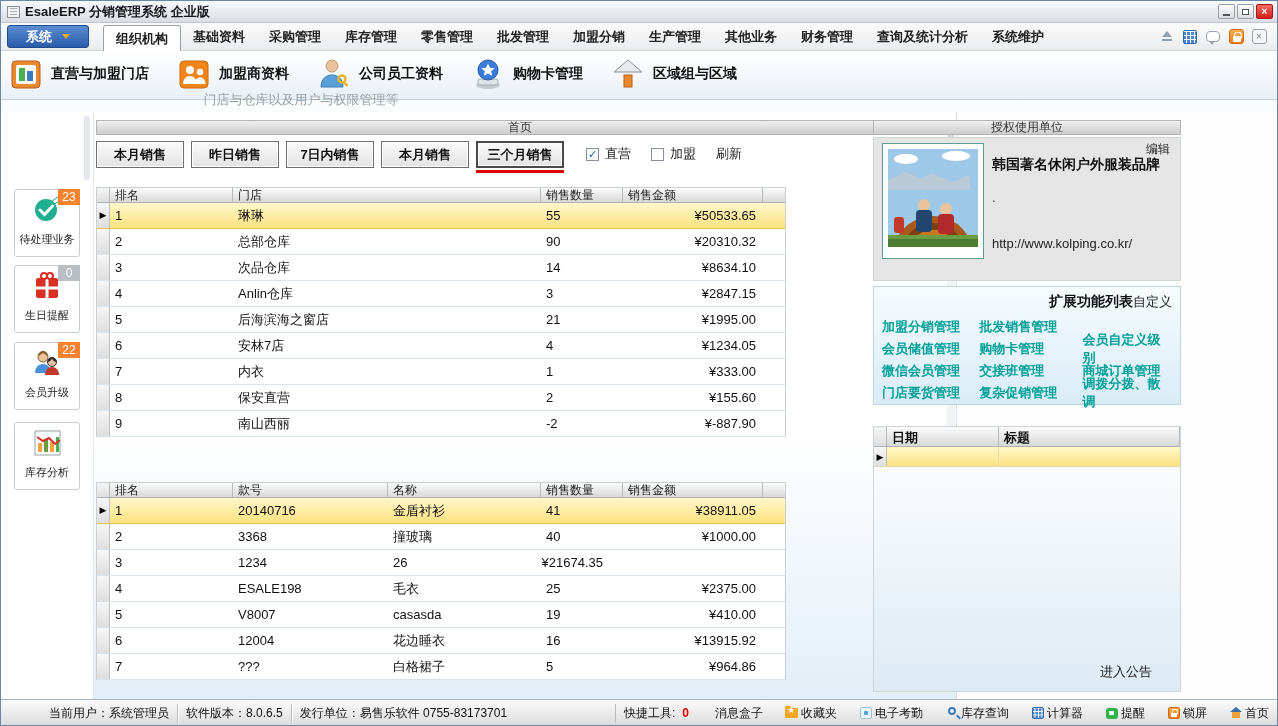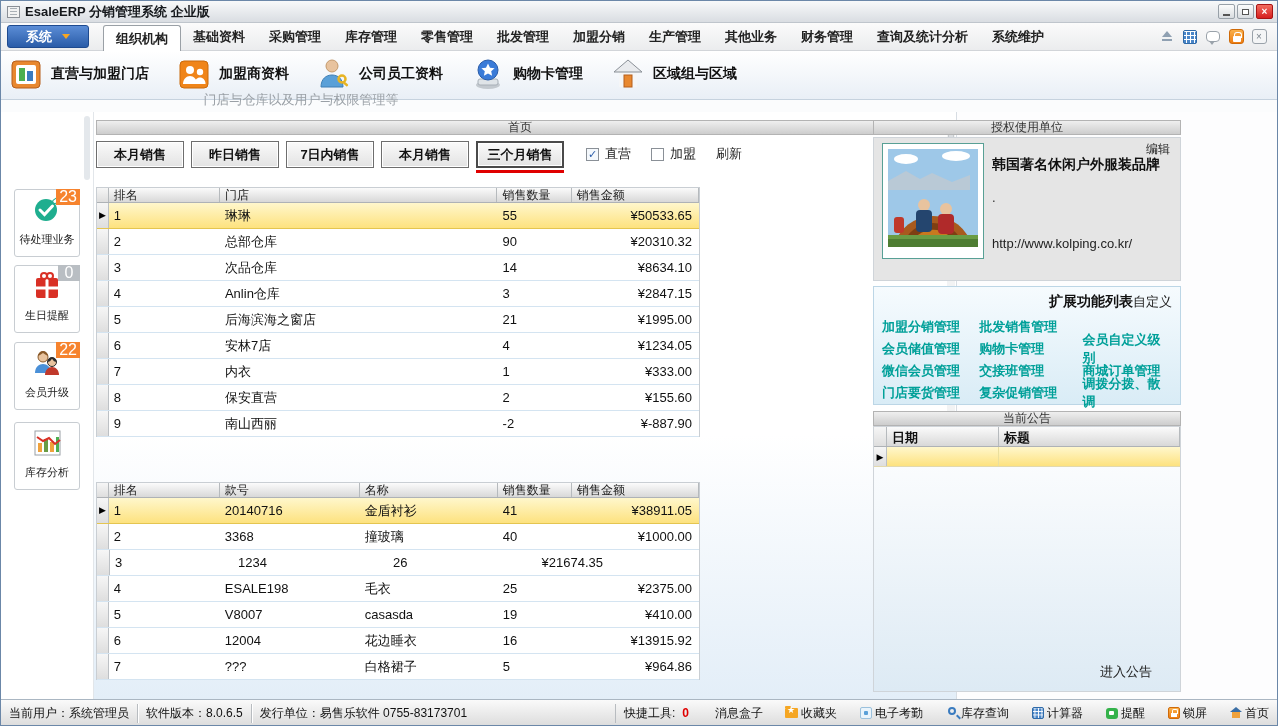--- a/index.html
+++ b/index.html
@@ -45,42 +45,42 @@
 
   
   .content { position:absolute; left:0; top:111px; width:100%; height:587px; background:#fdfdfe; }
 
   
   .sidebar { position:absolute; left:0; top:0; width:92px; height:100%; background:#fff; }
   .sb-scroll { position:absolute; right:3px; top:4px; width:6px; height:64px; border-radius:3px; background:#e4e8ec; }
   .sbtn { position:absolute; left:13px; width:66px; height:68px; border:1px solid #c8cdd2; border-radius:3px; background:#fff; text-align:center; }
   .sbtn .sic { margin-top:4px; }
   .sbtn .slabel { display:block; font-size:11px; color:#222; margin-top:2px; white-space:nowrap; }
-  .badge { position:absolute; top:-1px; right:-1px; min-width:22px; height:16px; padding:0 3px; font-size:16px; color:#fff; background:#f6832e; display:flex; align-items:center; justify-content:center;margin-left:20px; }
+  .badge { position:absolute; top:-1px; right:-1px; min-width:22px; height:16px; padding:0 3px; font-size:12px; color:#fff; background:#f6832e; display:flex; align-items:center; justify-content:center;margin-left:20px; }
   .badge.gray { background:#b9bec3; }
 
   
   .panelhdr { height:15px; background:linear-gradient(#efefef,#cdcdcd); border:1px solid #b3b3b3; font-size:12px; color:#333; text-align:center; line-height:13px; }
   .main { position:absolute; left:92px; top:0; width:864px; height:100%; background:linear-gradient(#ffffff 55%,#e3eef8); border-left:1px solid #e2e6ea; border-right:1px solid #d7dde3; }
   .main .panelhdr { position:absolute; left:2px; top:8px; width:848px; }
   .main-scroll { position:absolute; right:1px; top:8px; width:8px; height:568px; background:#f2f3f4; }
   .main-scroll .thumb { width:6px; height:88px; margin:1px; background:#dcdfe2; border:1px solid #c6cacd; border-radius:2px; }
 
   
   .btnrow { position:absolute; left:2px; top:29px; display:flex; gap:7px; align-items:center; }
   .pbtn { width:88px; height:27px; border:1px solid #6e6e6e; box-shadow:inset 0 0 0 1px #fff; background:linear-gradient(#fafafa,#e3e3e3); font-size:13px; font-weight:bold; color:#111; display:flex; align-items:center; justify-content:center; }
   .pbtn.active { border:2px solid #4a4a4a;font-family:Liberation Serif, serif; }
   .redline { position:absolute; left:382px; top:58px; width:88px; height:3px; background:#e00000; }
   .filters { position:absolute; left:492px; top:33px; display:flex; align-items:center; gap:6px; font-size:13px; color:#222; }
   .cb { width:13px; height:13px; border:1px solid #8a9097; background:#fff; display:flex; align-items:center; justify-content:center; font-size:11px; color:#2a5ca8; font-weight:bold; }
   .cb.checked { background:#f4f8fc; }
   .filters .gap { width:8px; }
 
   
-  .tbl { position:absolute; left:2px; width:604px; border:1px solid #c9ced3; border-bottom:none; background:#fff; }
+  .tbl { position:absolute; left:2px; width:690px; border:1px solid #c9ced3; border-bottom:none; background:#fff; }
   .thead { display:flex; height:15px; background:linear-gradient(#fbfbfb,#d8d8d8); border-bottom:1px solid #aeb2b6; font-size:12px; color:#222; }
   .thead > div { border-right:1px solid #b6babd; padding-left:5px; line-height:14px; overflow:hidden; white-space:nowrap; }
   .trow { display:flex; height:26px; border-bottom:1px solid #d4e4f1; font-size:13px; color:#111; background:#fff; }
   .trow.sel { background:linear-gradient(#fff7cc,#fde27f); border-bottom:1px solid #e4c550; }
   .trow > div { padding-left:5px; line-height:25px; overflow:hidden; white-space:nowrap; }
   .mk { width:13px; padding:0 !important; background:linear-gradient(#f6f6f6,#dedede); border-right:1px solid #bcc0c4; display:flex; align-items:center; justify-content:center; font-size:9px; color:#000; }
   .w-rank{width:123px;} .w-store{width:308px;} .w-kh{width:155px;} .w-mc{width:153px;} .w-qty{width:82px;}
   .w-amt{width:140px; text-align:right; padding-right:7px !important;}
   .tbl1 { top:75px; } .tbl2 { top:370px; }
 
@@ -104,21 +104,21 @@
   .anchdr { position:absolute; left:0; top:291px; width:100%; }
   .ancbody { position:absolute; left:0; top:306px; width:100%; height:266px; border:1px solid #cfd4d9; background:linear-gradient(#ffffff,#ddeaf4); }
   .anc-thead { display:flex; height:20px; background:linear-gradient(#fbfbfb,#d8d8d8); border-bottom:1px solid #aeb2b6; font-size:13px; font-weight:bold; color:#111; }
   .anc-thead > div { border-right:1px solid #b6babd; padding:2px 0 0 5px; }
   .anc-row { display:flex; height:20px; border-bottom:1px solid #e2d9ae; background:linear-gradient(#fff7cc,#fde27f); }
   .a-mk{width:13px; background:linear-gradient(#f6f6f6,#dedede); border-right:1px solid #bcc0c4; display:flex;align-items:center;justify-content:center;font-size:9px;}
   .a-date{width:112px; border-right:1px solid #eadf9e;} .a-title{flex:1;}
   .enterlink { position:absolute; right:28px; bottom:10px; font-size:13px; color:#222; }
 
   
-  .statusbar { position:absolute; left:0; top:698px; width:100%; height:27px; background:linear-gradient(#fafafa,#dcdcdc); border-top:1px solid #aab6c2; display:flex; align-items:center; font-size:12px; color:#111; }
+  .statusbar { position:absolute; left:0; top:698px; width:100%; height:27px; background:linear-gradient(#fafafa,#dcdcdc); border-top:1px solid #aab6c2; display:flex; align-items:center; font-size:12px; color:#111;padding-left:40px; }
   .scell { padding:0 8px; height:19px; display:flex; align-items:center; border-right:1px solid #b8bcc0; box-shadow:1px 0 0 #fff; white-space:nowrap; }
   .sright { margin-left:auto; display:flex; align-items:center; gap:22px; padding:0 8px; border-left:1px solid #b8bcc0; height:19px; }
   .sright .itm { display:flex; align-items:center; gap:3px; white-space:nowrap; }
   .rednum { color:#e00000; font-weight:bold; padding:0 4px; }
   .mini { width:13px; height:13px; display:inline-flex; align-items:center; justify-content:center; }
   .fold { width:13px; height:10px; background:#f5a623; border-radius:1px; position:relative; }
   .fold::before { content:""; position:absolute; left:0; top:-2px; width:6px; height:2px; background:#f5a623; border-radius:1px 1px 0 0; }
   .fold .st { position:absolute; left:2px; top:-3px; color:#fff; font-size:9px; }
   .attn { width:12px; height:12px; border:1px solid #9bc1dd; border-radius:2px; background:#eaf4fb; position:relative; }
   .attn::after { content:""; position:absolute; left:3px; top:3px; width:4px; height:4px; background:#5aa0d8; border-radius:1px; }
@@ -505,21 +505,20 @@
             <span class="ec3">商城订单管理</span>
           </div>
           <div class="extline">
             <span class="ec1">门店要货管理</span>
             <span class="ec2">复杂促销管理</span>
             <span class="ec3">调拨分拨、散调</span>
           </div>
         </div>
       </div>
 
-      <div class="panelhdr anchdr">当前公告</div>
       <div class="ancbody">
         <div class="anc-thead">
           <div class="a-mk"></div>
           <div class="a-date">日期</div>
           <div class="a-title" style="padding-left:5px">标题</div>
         </div>
         <div class="anc-row">
           <div class="a-mk">▶</div>
           <div class="a-date"></div>
             <div class="a-title"></div>

